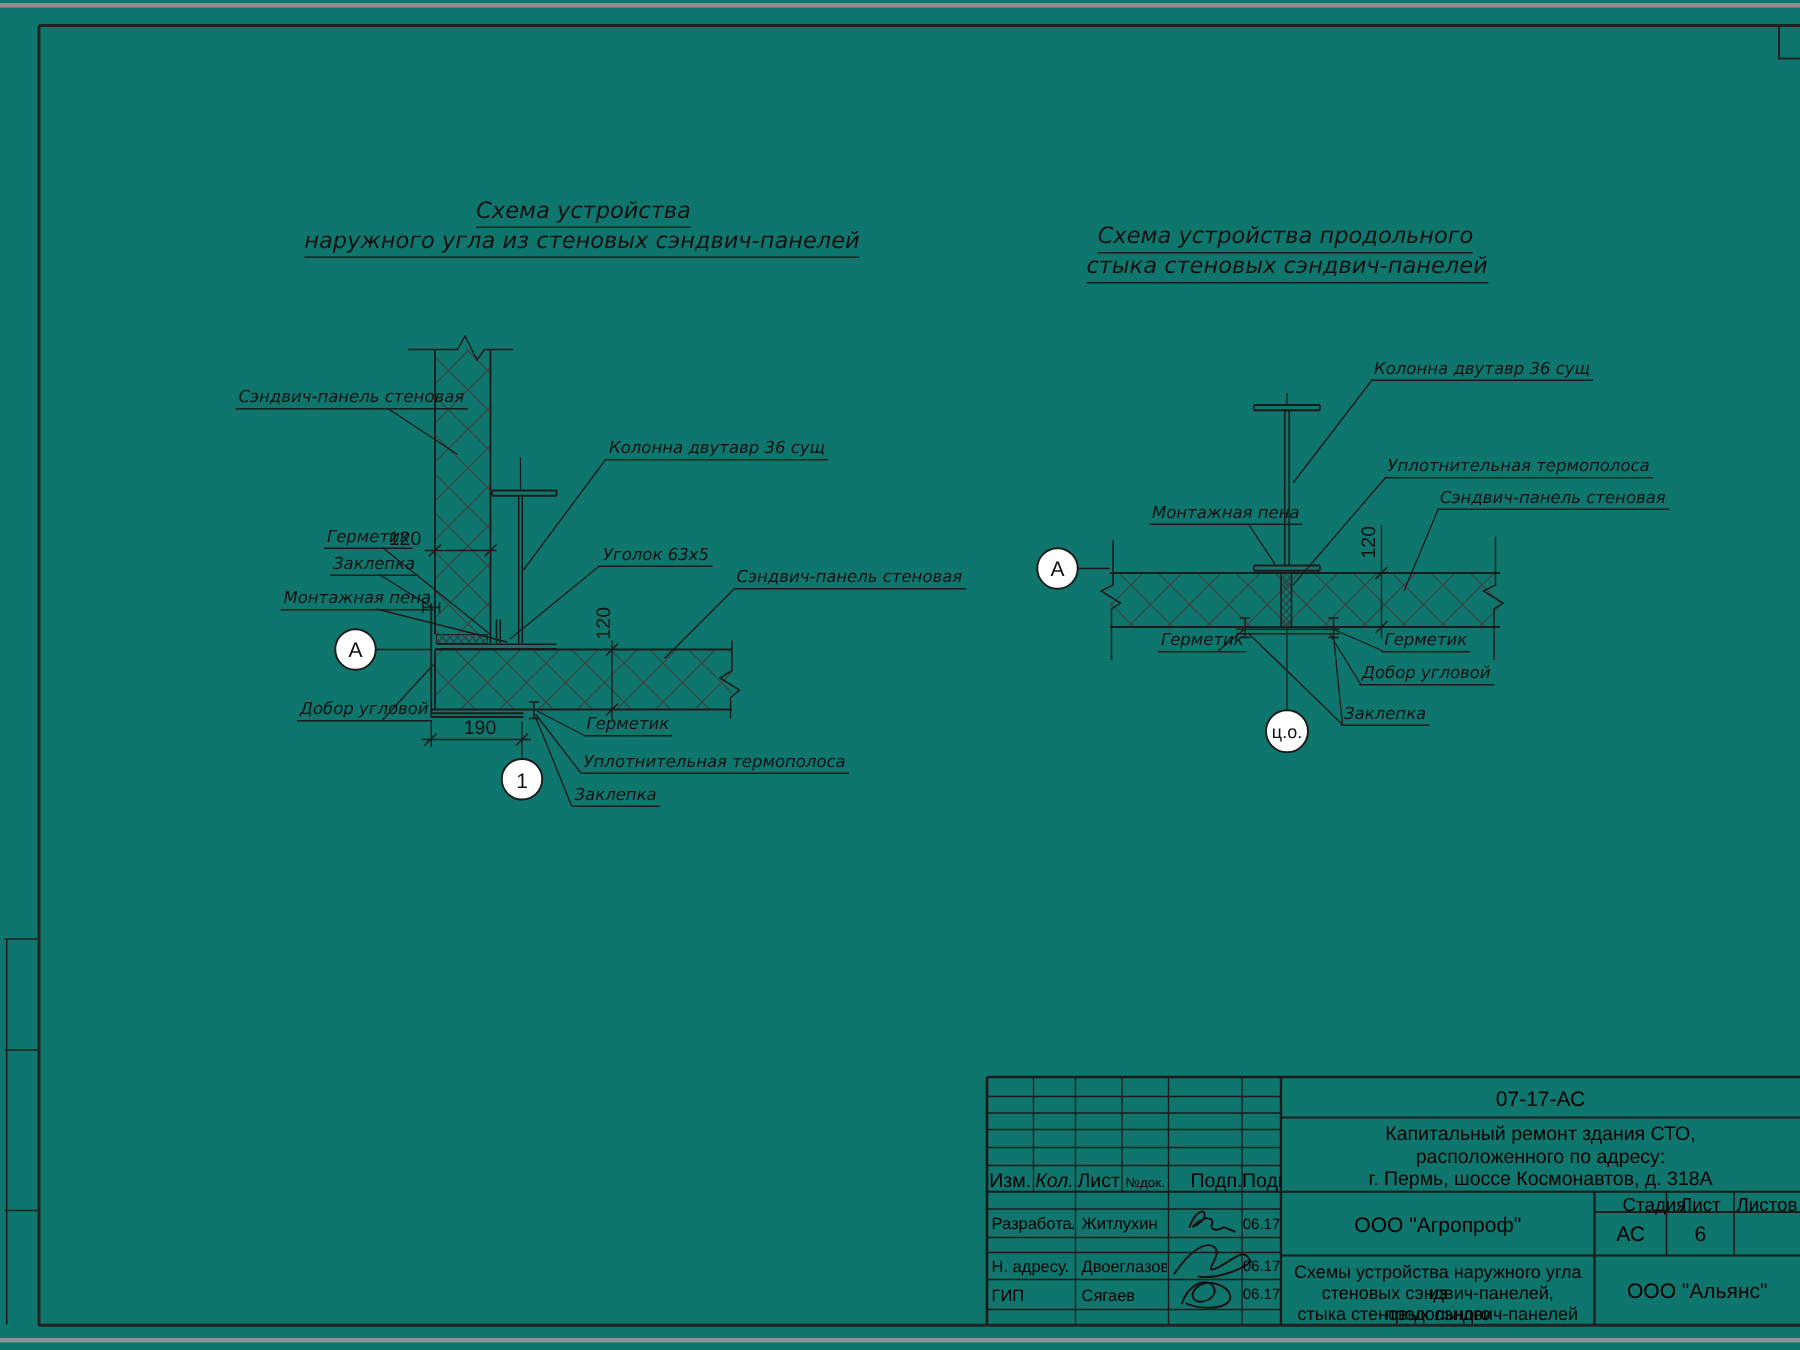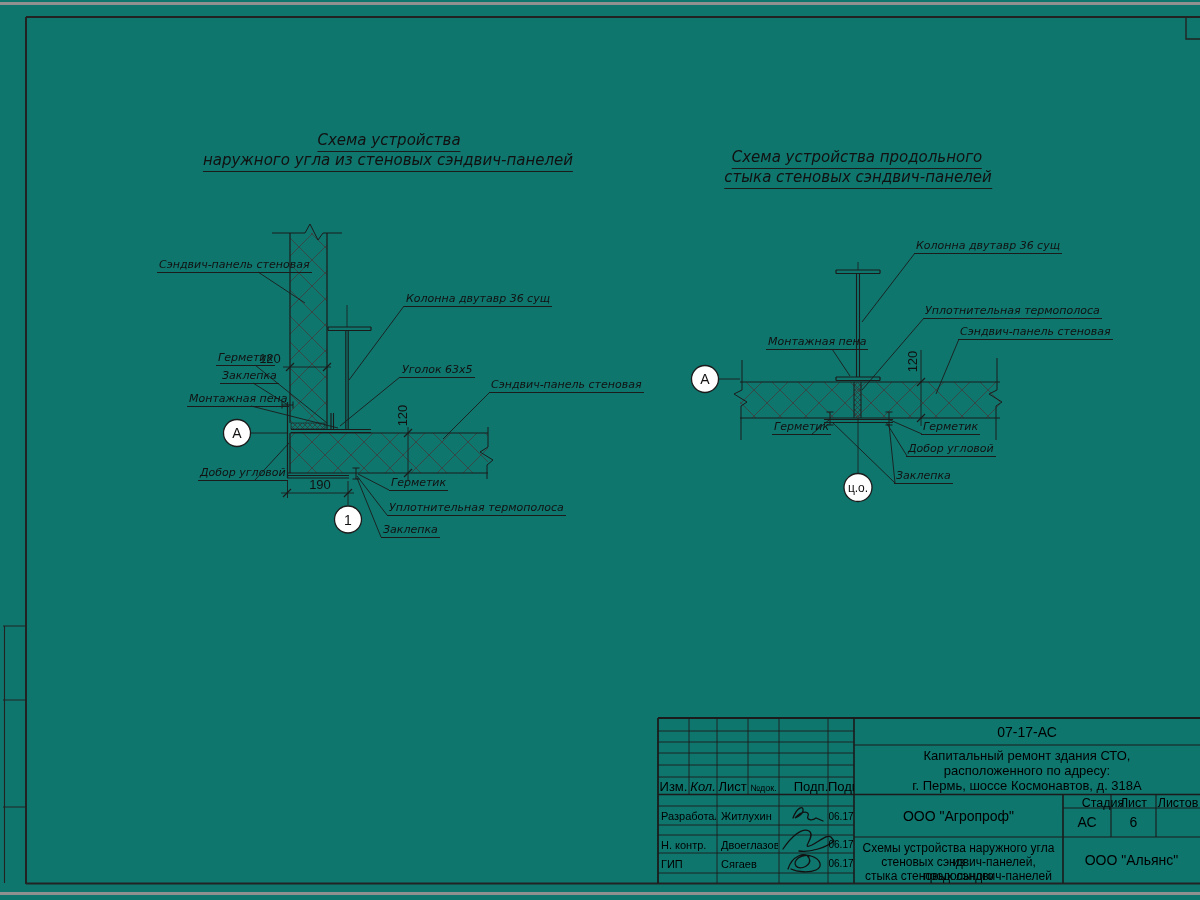--- a/index.html
+++ b/index.html
@@ -204,21 +204,21 @@
 <div class="tb c" style="left:689px;top:779px;width:28px;font-size:13px;font-style:italic;">Кол.</div>
 <div class="tb c" style="left:717px;top:779px;width:31px;font-size:13px;">Лист</div>
 <div class="tb c" style="left:748px;top:783px;width:31px;font-size:9px;">№док.</div>
 <div class="tb c" style="left:779px;top:779px;width:64px;font-size:13px;">Подп.</div>
 <div class="tb c" style="left:828px;top:779px;width:26px;font-size:13px;">Подп</div>
 
 <div class="tb" style="left:661px;top:810px;width:55px;font-size:11px;">Разработал</div>
 <div class="tb" style="left:721px;top:810px;width:57px;font-size:11px;">Житлухин</div>
 <div class="tb c" style="left:828px;top:811px;width:26px;font-size:10px;">06.17</div>
 
-<div class="tb" style="left:661px;top:839px;width:55px;font-size:11px;">Н. контр.</div>
+<div class="tb" style="left:661px;top:839px;width:55px;font-size:11px;">Н. адресу.</div>
 <div class="tb" style="left:721px;top:839px;width:57px;font-size:11px;">Двоеглазов</div>
 <div class="tb c" style="left:828px;top:839px;width:26px;font-size:10px;">06.17</div>
 
 <div class="tb" style="left:661px;top:858px;width:55px;font-size:11px;">ГИП</div>
 <div class="tb" style="left:721px;top:858px;width:57px;font-size:11px;">Сягаев</div>
 <div class="tb c" style="left:828px;top:858px;width:26px;font-size:10px;">06.17</div>
 
 <div class="tb c" style="left:854px;top:724px;width:346px;font-size:14px;">07-17-АС</div>
 <div class="tb c" style="left:854px;top:748px;width:346px;font-size:13px;">Капитальный ремонт здания СТО,</div>
 <div class="tb c" style="left:854px;top:763px;width:346px;font-size:13px;">расположенного по адресу:</div>

